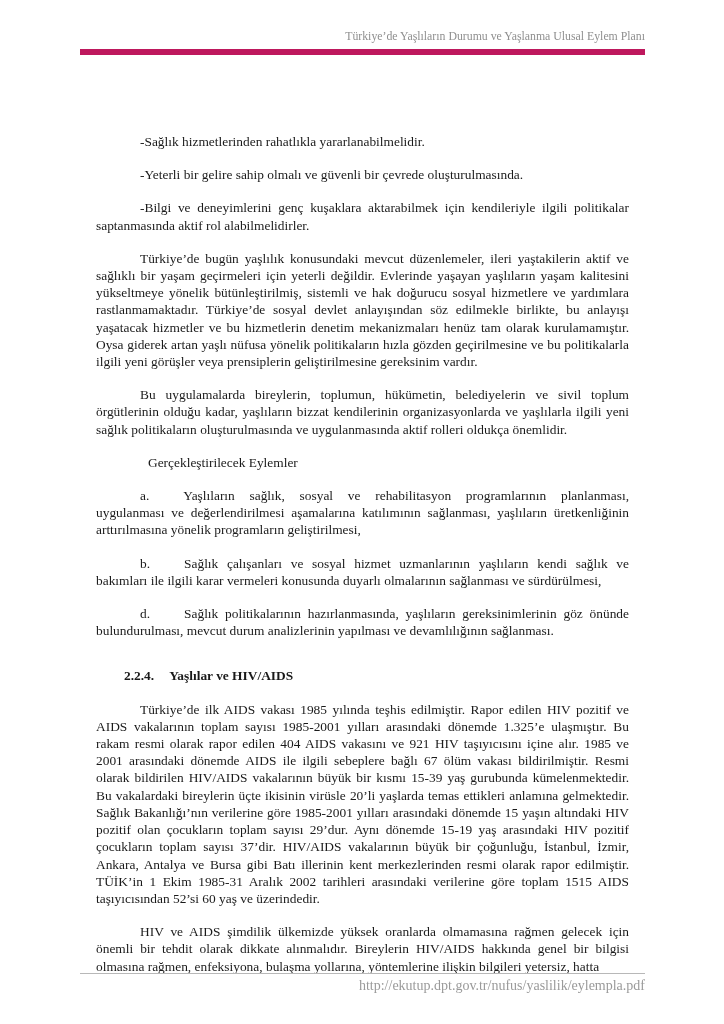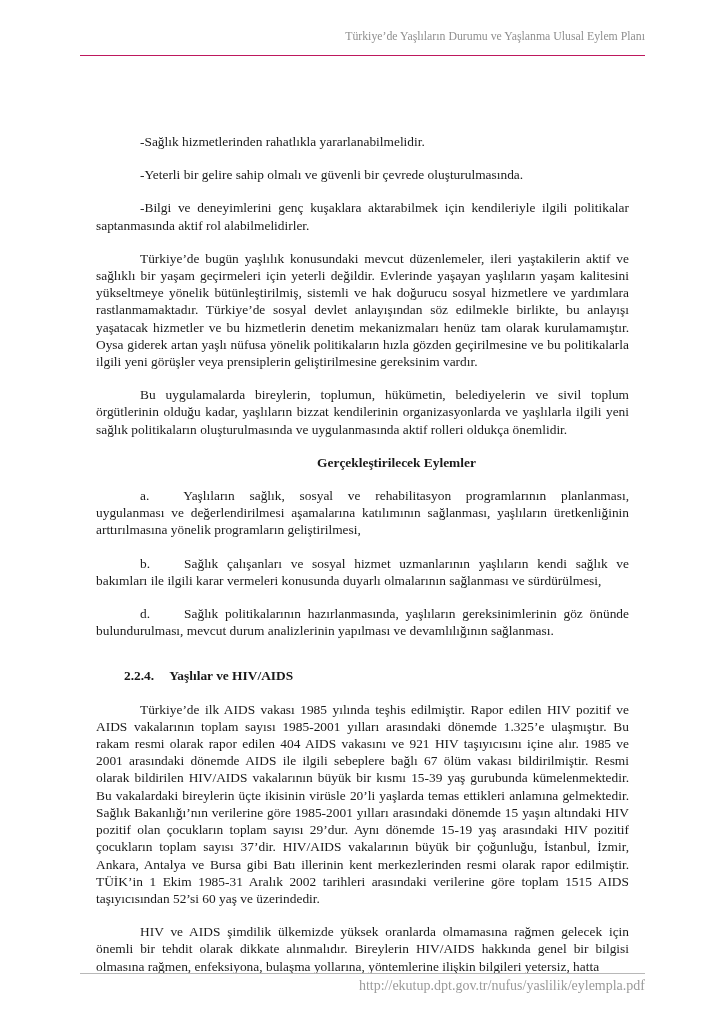--- a/index.html
+++ b/index.html
@@ -19,42 +19,42 @@
   
   .running-head {
     position: absolute;
     top: 29px;
     left: 80px;
     width: 565px;
     text-align: right;
     font-size: 11.8px;
     line-height: 14px;
     color: #8f8f8f;
-    padding-bottom: 12px;
-    border-bottom: 1px solid #be185d;
+    padding-bottom: 6px;
+    border-bottom: 6px solid #be185d;
   }
   
   .content {
     position: absolute;
     top: 117px;
     left: 80px;
     width: 565px;
     font-size: 13.4px;
     line-height: 17.2px;
     text-align: justify;
   }
   .content p {
     margin: 16px;
     text-indent: 44px;
   }
   p.actions-heading {
-    font-weight: bold;
+    font-weight: normal;
     text-indent: 68px;
     margin: 14px 0 10px 0;
-    text-align: center;
+    text-align: left;
   }
   .item-gap {
     display: inline-block;
     width: 34px;
   }
   p.section-heading {
     font-weight: bold;
     text-indent: 44px;
     margin: 28px 0 14px 0;
     text-align: left;

